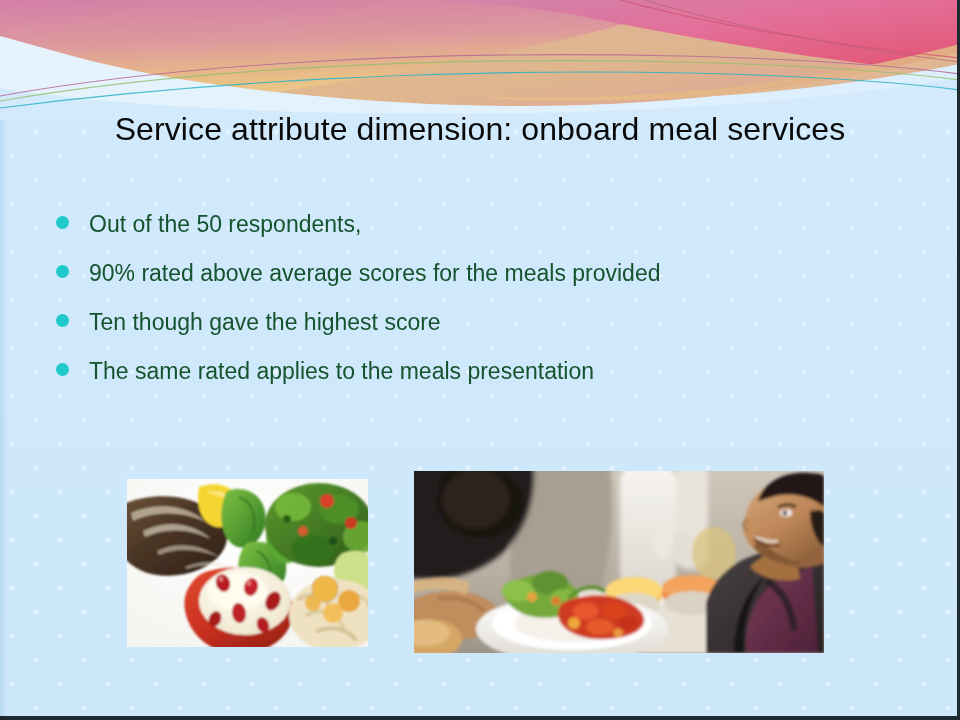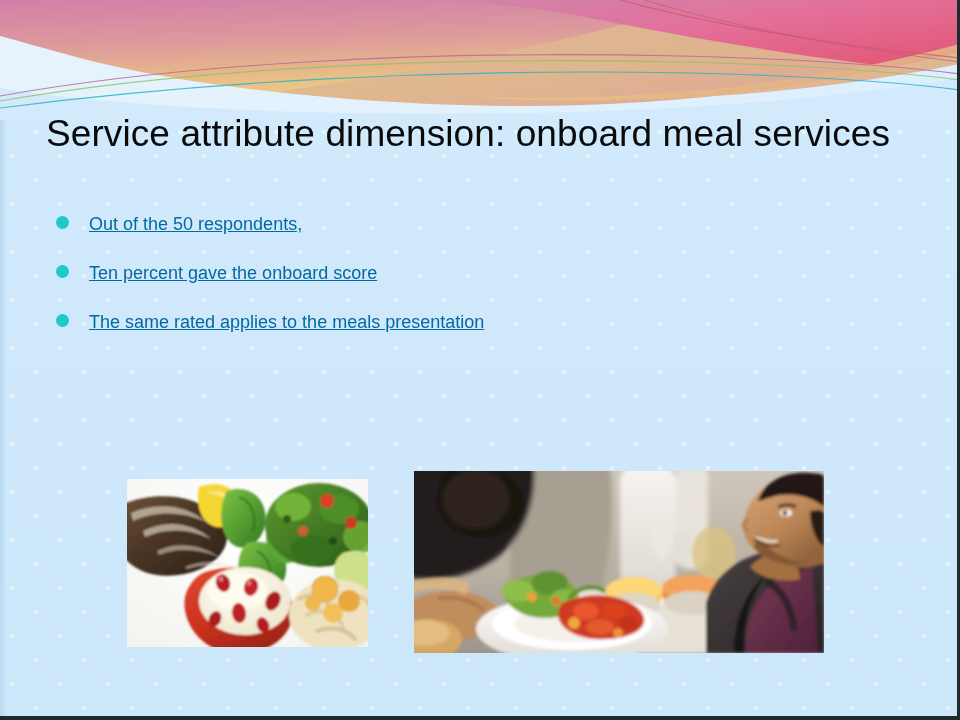--- a/index.html
+++ b/index.html
@@ -39,25 +39,25 @@
   #wave {
     position: absolute;
     left: 0; top: 0;
     width: 960px;
     height: 120px;
     display: block;
   }
 
   #title {
     position: absolute;
-    left: 36px;
+    left: 48px;
     top: 80px;
     width: 864px;
     text-align: center;
-    font-size: 37px;
+    font-size: 32px;
     line-height: 57px;
     color: #0a0a0a;
     font-weight: normal;
     letter-spacing: 0.1px;
   }
 
   #bullets {
     position: absolute;
     left: 56px;
     top: 204px;
@@ -72,25 +72,24 @@
     flex: 0 0 auto;
     width: 13px;
     height: 13px;
     border-radius: 50%;
     background: #1fc9c9;
     margin-top: 12px;
     margin-right: 20px;
   }
   .bullet-text {
     flex: 1 1 auto;
-    font-size: 18px;
+    font-size: 23px;
     line-height: 40px;
-    color: #0369a1;
+    color: #14532d;
     white-space: pre-line;
-    text-decoration: underline;
   }
 
   .photo {
     position: absolute;
     overflow: hidden;
     background: #ffffff;
   }
   #photo-plated-meal {
     left: 127px;
     top: 479px;
@@ -163,24 +162,28 @@
 
   <h1 id="title">Service attribute dimension: onboard meal services</h1>
 
   <div id="bullets">
 
     <div class="bullet-row">
       <span class="bullet-dot"></span>
       <span class="bullet-text">Out of the 50 respondents,</span>
     </div>
 
-
     <div class="bullet-row">
       <span class="bullet-dot"></span>
-      <span class="bullet-text">Ten percent gave the onboard score</span>
+      <span class="bullet-text">90% rated above average scores for the meals provided</span>
+    </div>
+
+    <div class="bullet-row">
+      <span class="bullet-dot"></span>
+      <span class="bullet-text">Ten though gave the highest score</span>
     </div>
 
 
     <div class="bullet-row">
       <span class="bullet-dot"></span>
       <span class="bullet-text">The same rated applies to the meals presentation</span>
     </div>
 
   </div>
 

